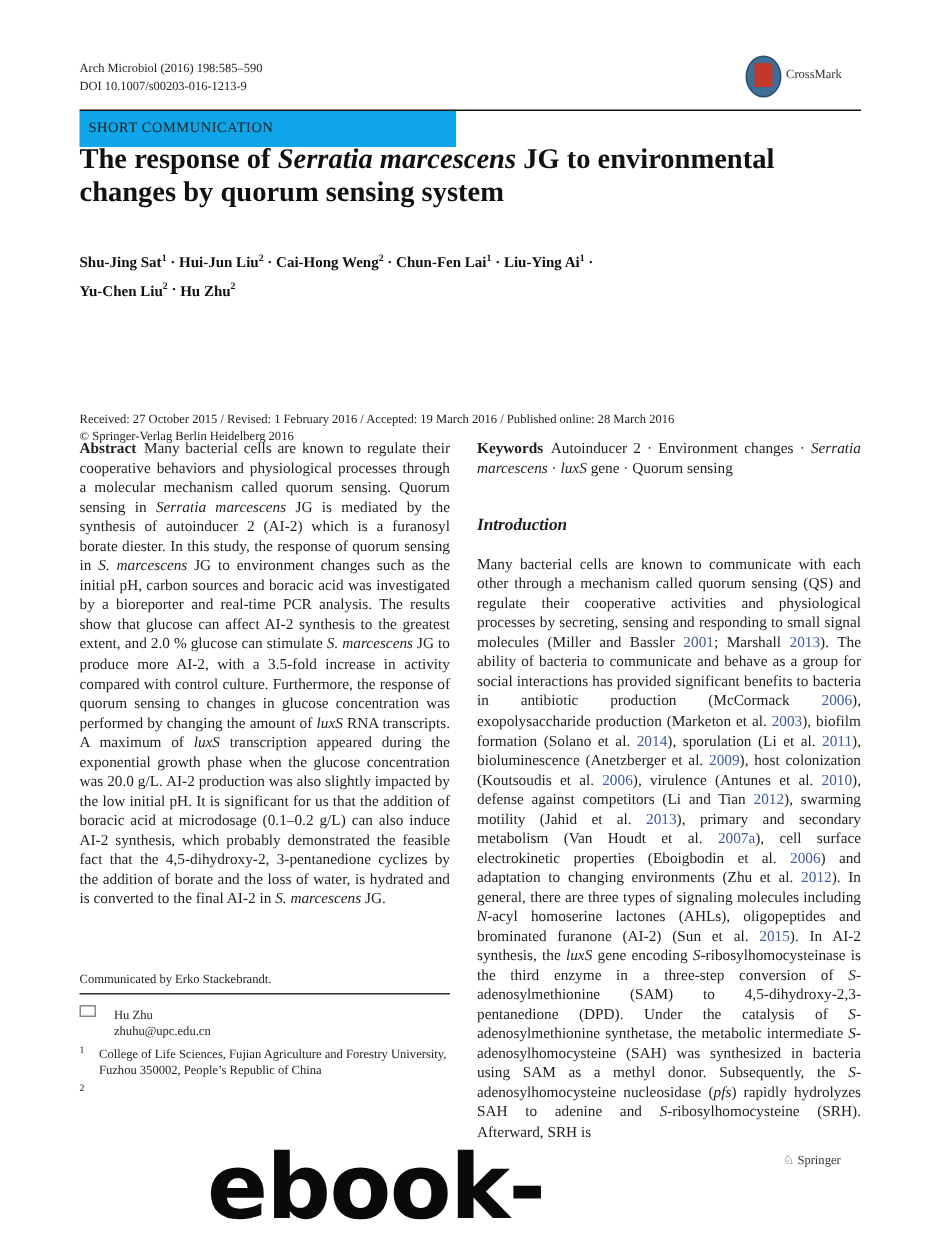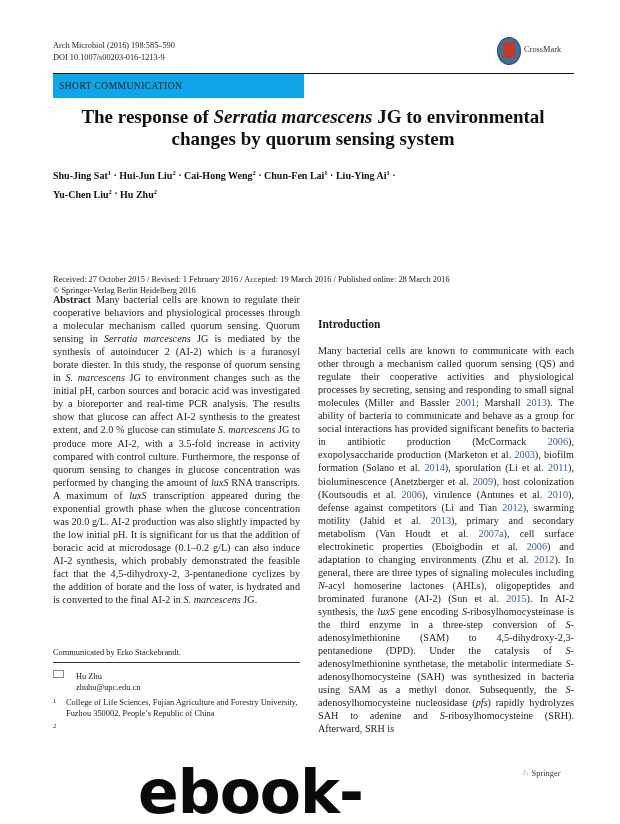--- a/index.html
+++ b/index.html
@@ -9,29 +9,29 @@
   .hdr { left: 53px; top: 40px; font-size: 8.3px; line-height: 11.5px; color: #222; }
   .crossmark { left: 497px; top: 37px; width: 80px; height: 30px; }
   .cm-circle { position: absolute; left: 0; top: 0; width: 22px; height: 26px; border-radius: 50%;
                background: #3f6f96; border: 1px solid #2b4e6e; }
   .cm-inner { position: absolute; left: 5px; top: 4px; width: 12px; height: 16px; background: #c0392b;
               border-radius: 2px 2px 0 0; }
   .cm-text { position: absolute; left: 27px; top: 8px; font-size: 8.4px; color: #333; }
   .rule { left: 53px; top: 73px; width: 521px; height: 1.2px; background: #111; }
   .badge { left: 53px; top: 74px; width: 251px; height: 24px; background: #0ea5e9; }
   .badge span { position: absolute; left: 6px; top: 6px; font-size: 9.6px; letter-spacing: 0.4px; color: #222; }
-  .title { left: 53px; top: 106px; width: 520px; font-size: 19px; line-height: 22px; font-weight: bold; color: #111; text-align: center; }
+  .title { left: 53px; top: 96px; width: 520px; font-size: 19px; line-height: 22px; font-weight: bold; color: #111; }
   .title i { font-style: italic; font-weight: bold; }
   .authors { left: 53px; top: 165px; width: 520px; font-size: 10px; line-height: 15px; font-weight: bold; color: #111; }
   .authors sup { font-size: 6.5px; }
   .received { left: 53px; top: 274px; width: 530px; font-size: 8.4px; line-height: 11.3px; color: #222; }
   .col-left { left: 53px; top: 293px; width: 247px; font-size: 10.2px; line-height: 13.05px; text-align: justify; color: #1e1e1e; }
   .col-right { left: 318px; top: 293px; width: 256px; font-size: 10.2px; line-height: 13.05px; text-align: justify; color: #1e1e1e; }
   .lbl { font-weight: bold; margin-right: 5px; }
-  .intro-h { font-weight: bold; font-size: 11.5px; margin: 25px 0 13px 0; }
+  .intro-h { font-weight: bold; font-size: 11.5px; margin: 25px 0 13px 0; font-style: italic; }
   .cite { color: #3d5a99; }
   .fn-rule { left: 53px; top: 662px; width: 247px; height: 1.2px; background: #333; }
   .comm { left: 53px; top: 648px; font-size: 8.4px; color: #222; font-family: Liberation Serif, serif; }
   .contact { left: 53px; top: 671px; font-size: 8.4px; line-height: 11.3px; color: #222; }
   .contact .mail { display: inline-block; width: 9px; height: 6px; border: 1px solid #888; position: relative; top: -1px; margin-right: 12px; }
   .affil { left: 53px; font-size: 8.4px; line-height: 11.3px; color: #222; width: 250px; }
   .affil .num { position: absolute; left: 0; top: -2px; font-size: 6.5px; }
   .affil .txt { position: absolute; left: 13px; top: 0; width: 236px; }
   .springer { left: 522px; top: 768px; font-size: 8.4px; color: #333; }
   .watermark { left: 138px; top: 760px; font-family: "DejaVu Sans", sans-serif; font-weight: bold;
@@ -88,20 +88,23 @@
 
 <div class="abs affil" style="top:697px;height:24px">
   <span class="num">1</span>
   <span class="txt">College of Life Sciences, Fujian Agriculture and Forestry University, Fuzhou 350002, People’s Republic of China</span>
 </div>
 <div class="abs affil" style="top:722px;height:36px">
   <span class="num">2</span>
 </div>
 
 <div class="abs col-right">
+  <div>
+    <span class="lbl">Keywords</span><span>Autoinducer 2 · Environment changes · </span><i>Serratia marcescens</i><span> · </span><i>luxS</i><span> gene · Quorum sensing</span>
+  </div>
   <div class="intro-h">Introduction</div>
   <div><span>Many bacterial cells are known to communicate with each other through a mechanism called quorum sensing (QS) and regulate their cooperative activities and physiological processes by secreting, sensing and responding to small signal molecules (Miller and Bassler </span><a class="cite">2001</a><span>; Marshall </span><a class="cite">2013</a><span>). The ability of bacteria to communicate and behave as a group for social interactions has provided significant benefits to bacteria in antibiotic production (McCormack </span><a class="cite">2006</a><span>), exopolysaccharide production (Marketon et al. </span><a class="cite">2003</a><span>), biofilm formation (Solano et al. </span><a class="cite">2014</a><span>), sporulation (Li et al. </span><a class="cite">2011</a><span>), bioluminescence (Anetzberger et al. </span><a class="cite">2009</a><span>), host colonization (Koutsoudis et al. </span><a class="cite">2006</a><span>), virulence (Antunes et al. </span><a class="cite">2010</a><span>), defense against competitors (Li and Tian </span><a class="cite">2012</a><span>), swarming motility (Jahid et al. </span><a class="cite">2013</a><span>), primary and secondary metabolism (Van Houdt et al. </span><a class="cite">2007a</a><span>), cell surface electrokinetic properties (Eboigbodin et al. </span><a class="cite">2006</a><span>) and adaptation to changing environments (Zhu et al. </span><a class="cite">2012</a><span>). In general, there are three types of signaling molecules including </span><i>N</i><span>-acyl homoserine lactones (AHLs), oligopeptides and brominated furanone (AI-2) (Sun et al. </span><a class="cite">2015</a><span>). In AI-2 synthesis, the </span><i>luxS</i><span> gene encoding </span><i>S</i><span>-ribosylhomocysteinase is the third enzyme in a three-step conversion of </span><i>S</i><span>-adenosylmethionine (SAM) to 4,5-dihydroxy-2,3-pentanedione (DPD). Under the catalysis of </span><i>S</i><span>-adenosylmethionine synthetase, the metabolic intermediate </span><i>S</i><span>-adenosylhomocysteine (SAH) was synthesized in bacteria using SAM as a methyl donor. Subsequently, the </span><i>S</i><span>-adenosylhomocysteine nucleosidase (</span><i>pfs</i><span>) rapidly hydrolyzes SAH to adenine and </span><i>S</i><span>-ribosylhomocysteine (SRH). Afterward, SRH is</span></div>
 </div>
 
 <div class="abs springer">
   <span>♘</span>
   <span>Springer</span>
 </div>
 
 <div class="abs watermark">ebook-hunter.org</div>

